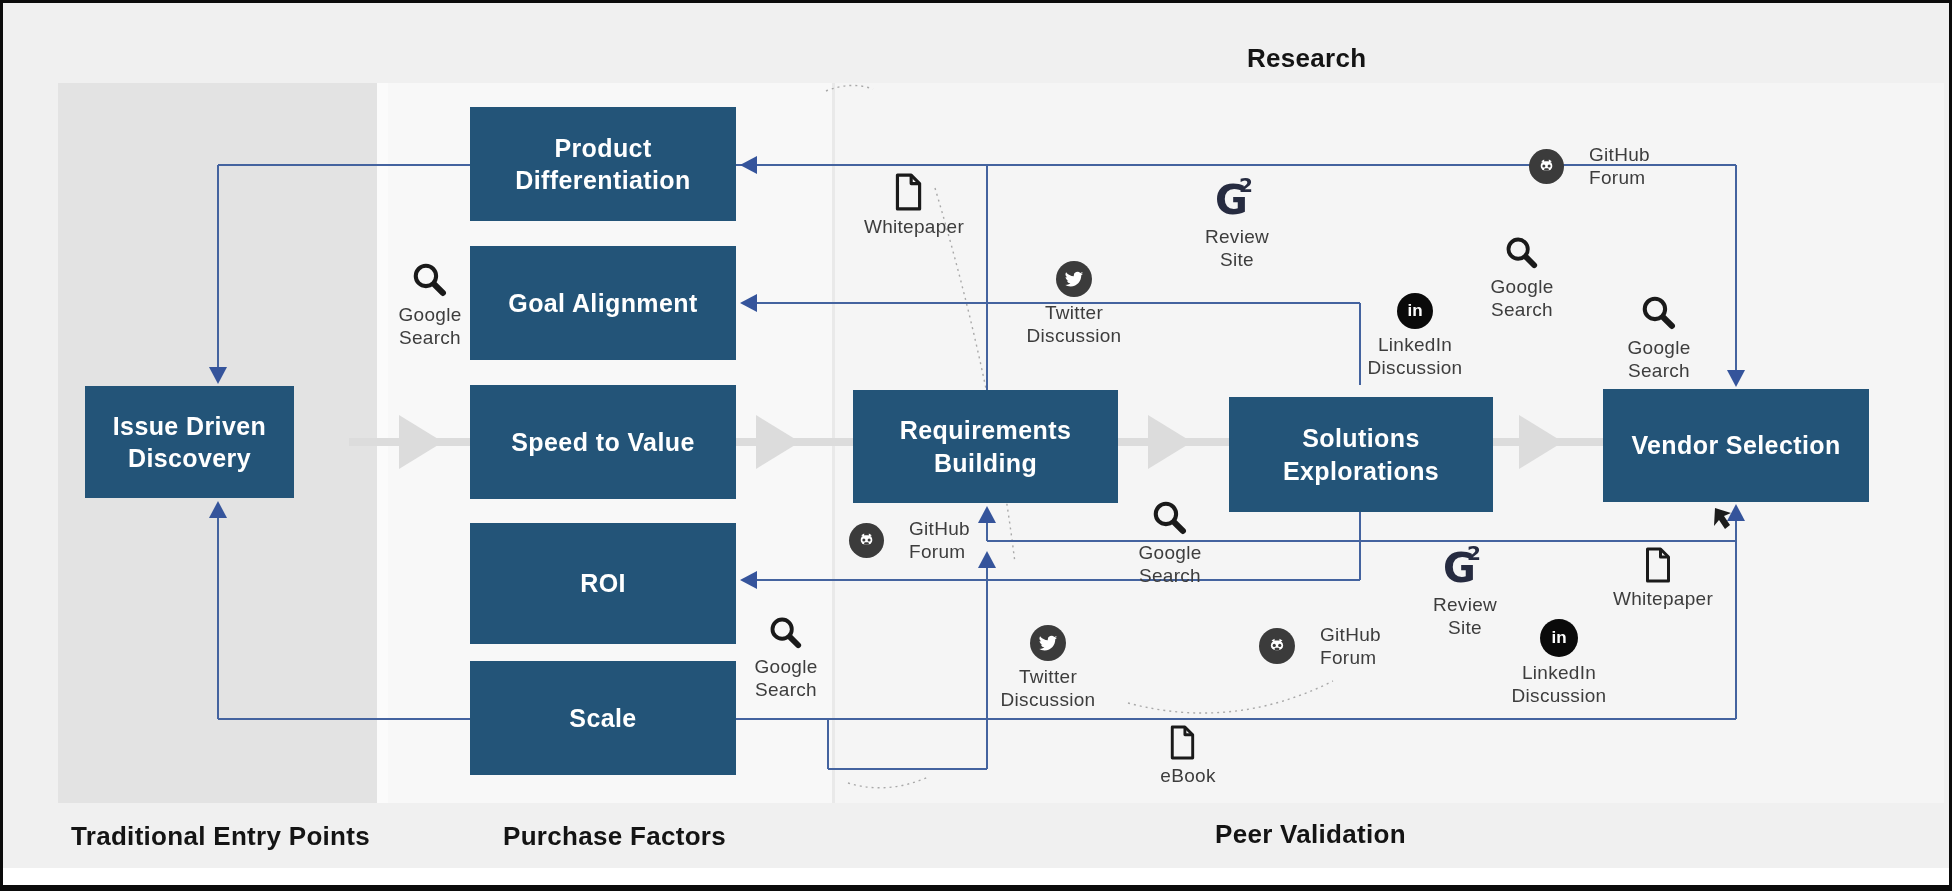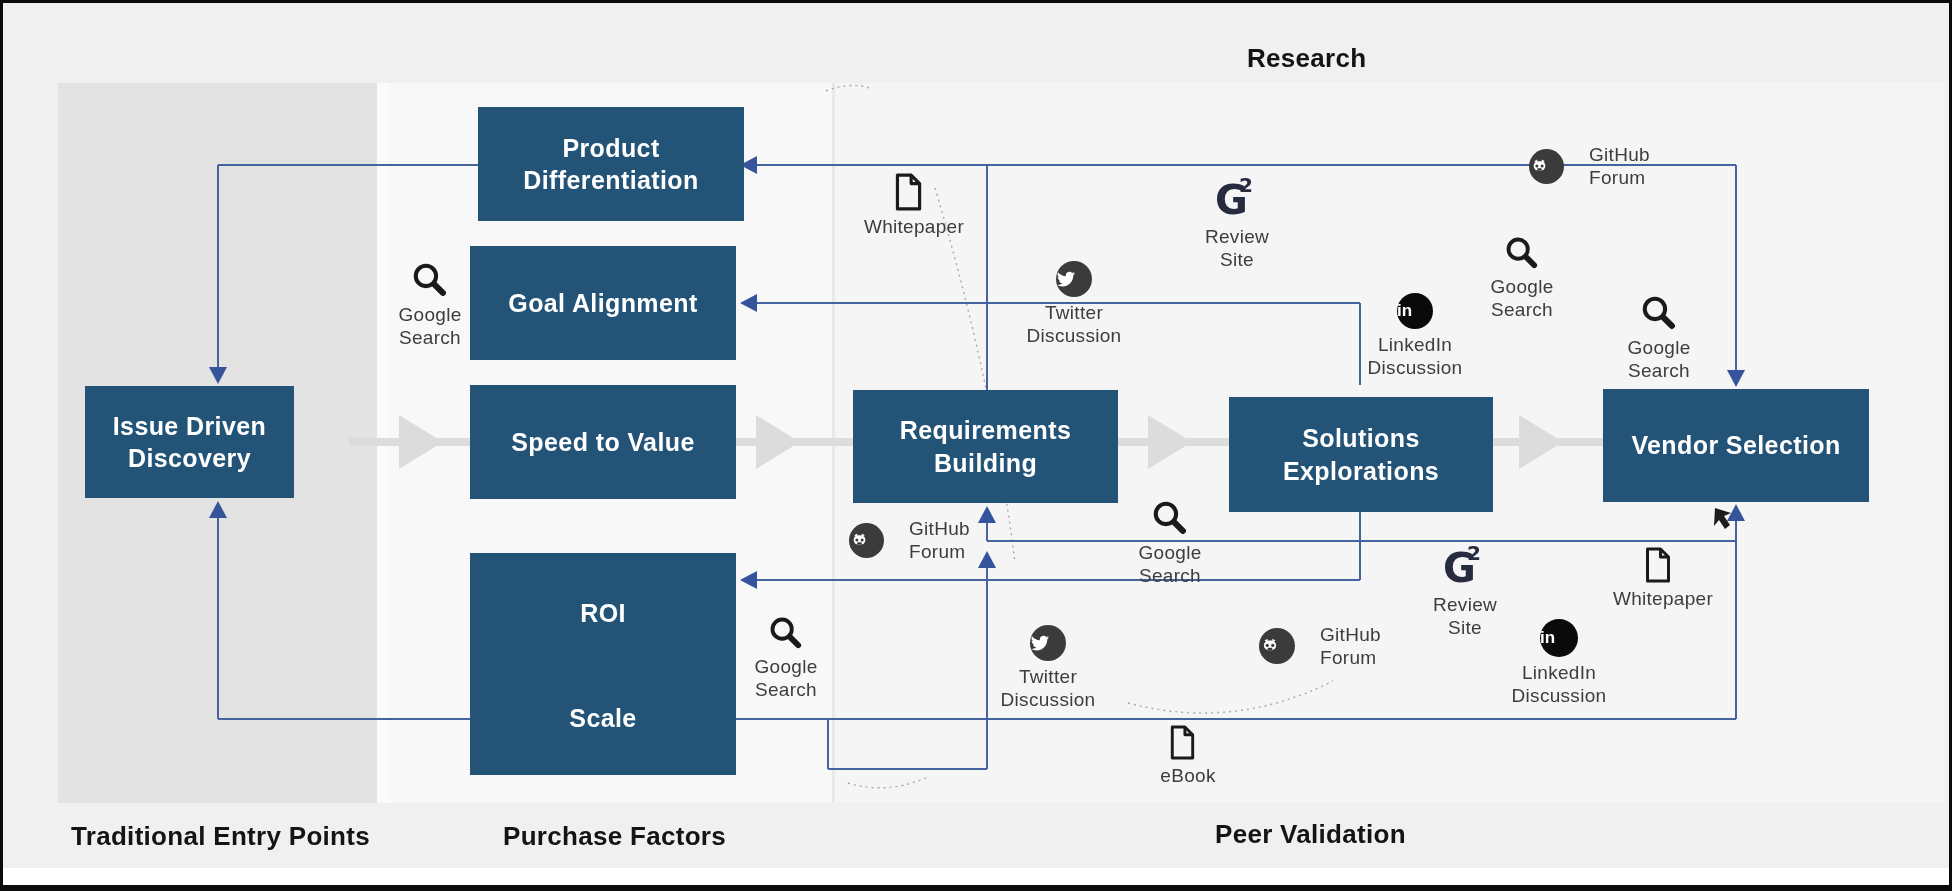--- a/index.html
+++ b/index.html
@@ -19,21 +19,21 @@
     position:absolute;z-index:2;background:#235478;color:#ffffff;
     display:flex;align-items:center;justify-content:center;text-align:center;
     font-weight:bold;font-size:25px;line-height:1.3;letter-spacing:.4px;padding:0 14px;box-sizing:border-box;
   }
   .sec-label{position:absolute;z-index:2;font-weight:bold;font-size:26px;color:#141414;letter-spacing:.3px;}
   .tp{position:absolute;z-index:3;display:flex;flex-direction:column;align-items:center;}
   .tp-row{position:absolute;z-index:3;display:flex;flex-direction:row;align-items:center;gap:25px;}
   .tp-label{font-size:19px;color:#3d3d3d;text-align:center;line-height:1.22;letter-spacing:.3px;margin-top:4px;}
   .tp-row .tp-label{text-align:left;margin-top:0;}
   .nowrap{white-space:nowrap;margin-left:12px;}
-  .badge{width:36px;height:36px;border-radius:50%;background:#3b3b3b;display:flex;align-items:center;flex:0 0 auto;}
+  .badge{width:36px;height:36px;border-radius:50%;background:#3b3b3b;display:flex;align-items:center;justify-content:center;flex:0 0 auto;}
   .badge .in{color:#fff;font-weight:bold;font-size:17px;font-family:"Liberation Sans",sans-serif;}
   .badge-li{background:#0a0a0a;}
   .g2{position:relative;width:44px;height:46px;}
   .g2 .g{position:absolute;left:0;top:2px;font-size:40px;font-weight:bold;color:#262b40;font-family:"DejaVu Sans",sans-serif;}
   .g2 .two{position:absolute;left:24px;top:-2px;font-size:20px;font-weight:bold;color:#262b40;font-family:"DejaVu Sans",sans-serif;}
 </style>
 </head>
 <body>
 
 <div class="frame">
@@ -96,24 +96,24 @@
 
     <path d="M1712,505 l16,5 -7,3 6,9 -5,4 -6,-9 -5,6 z" fill="#1c1c1c"></path>
   </svg>
 
   <div class="sec-label" style="left:1244px;top:40px;">Research</div>
   <div class="sec-label" style="left:68px;top:818px;">Traditional Entry Points</div>
   <div class="sec-label" style="left:500px;top:818px;">Purchase Factors</div>
   <div class="sec-label" style="left:1212px;top:816px;">Peer Validation</div>
 
   <div class="box" style="left:82px;top:383px;width:209px;height:112px;">Issue Driven Discovery</div>
-  <div class="box" style="left:467px;top:104px;width:266px;height:114px;margin-left:8px;">Product Differentiation</div>
+  <div class="box" style="left:467px;top:104px;width:266px;height:114px;">Product Differentiation</div>
   <div class="box" style="left:467px;top:243px;width:266px;height:114px;">Goal Alignment</div>
   <div class="box" style="left:467px;top:382px;width:266px;height:114px;">Speed to Value</div>
-  <div class="box" style="left:467px;top:520px;width:266px;height:121px;margin-top:30px;">ROI</div>
+  <div class="box" style="left:467px;top:520px;width:266px;height:121px;">ROI</div>
   <div class="box" style="left:467px;top:658px;width:266px;height:114px;">Scale</div>
   <div class="box" style="left:850px;top:387px;width:265px;height:113px;">Requirements Building</div>
   <div class="box" style="left:1226px;top:394px;width:264px;height:115px;">Solutions Explorations</div>
   <div class="box" style="left:1600px;top:386px;width:266px;height:113px;">Vendor Selection</div>
 
   <div class="tp" style="left:392px;top:258px;width:70px;">
     <svg width="38" height="38" viewBox="0 0 28 28">
         <circle cx="11" cy="11" r="7.5" fill="none" stroke="#1a1a1a" stroke-width="3"></circle>
         <line x1="17" y1="17" x2="23.5" y2="23.5" stroke="#1a1a1a" stroke-width="4.5" stroke-linecap="round"></line>
       </svg>

